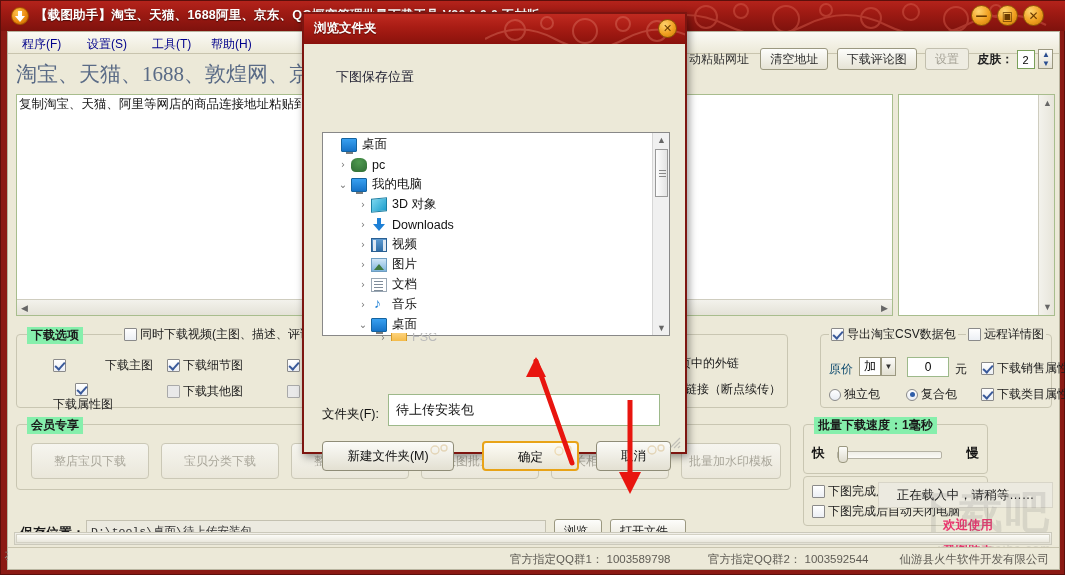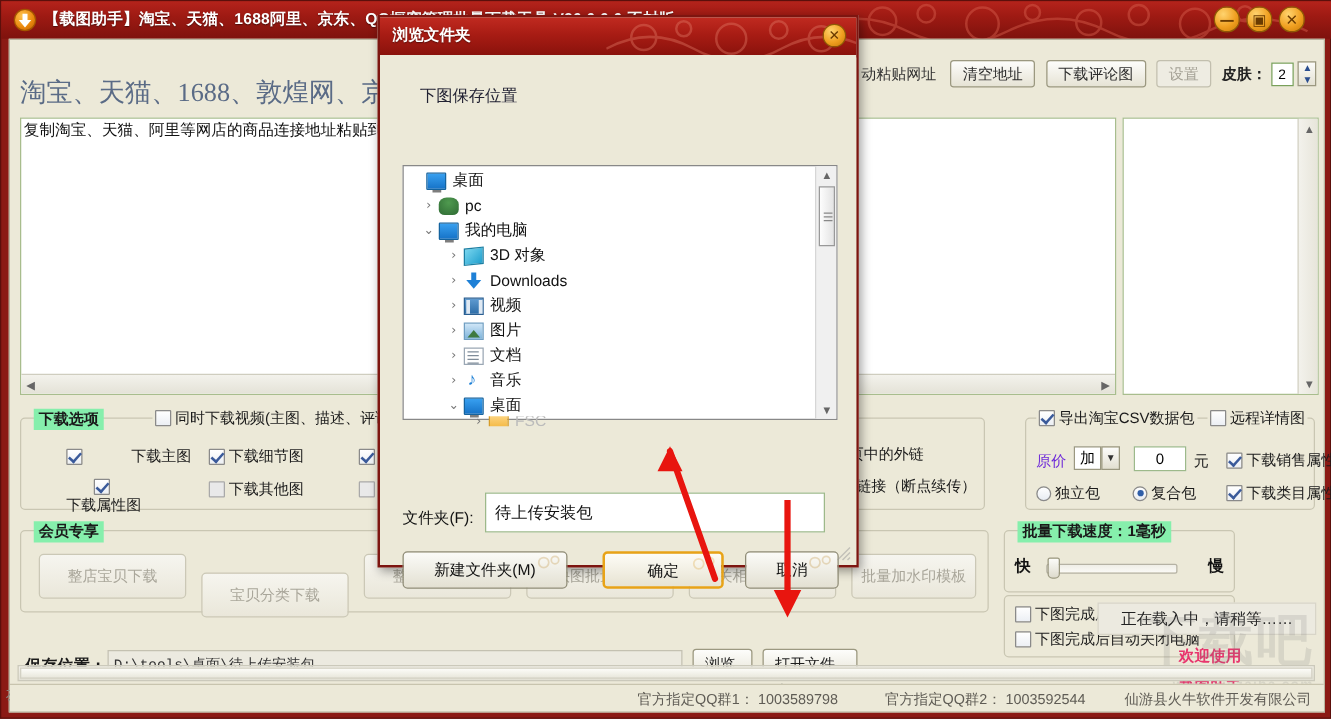--- a/index.html
+++ b/index.html
@@ -338,20 +338,26 @@
     <div class="winbtn" id="btn-max">
         <span>▣</span>
       </div>
     <div class="winbtn" id="btn-close">
         <span>✕</span>
       </div>
   </div>
 
   <div id="client">
 
+    <div id="menu-bar">
+      <div class="menu-item" style="left:8px">程序(F)</div>
+      <div class="menu-item" style="left:73px">设置(S)</div>
+      <div class="menu-item" style="left:138px">工具(T)</div>
+      <div class="menu-item" style="left:197px">帮助(H)</div>
+    </div>
 
     <div id="banner">淘宝、天猫、1688、敦煌网、京东</div>
 
     <div id="toolbar-right">
       <label class="tb-chk">
         <span class="box" style="display:inline-block;width:13px;height:13px;border:1px solid #8a8a8a;background:linear-gradient(180deg,#fff,#eceff4);margin-right:3px;"></span>
         <span>自动粘贴网址</span>
       </label>
       <span class="tb-btn">清空地址</span>
       <span class="tb-btn">下载评论图</span>
@@ -418,21 +424,21 @@
     <div class="group" id="grp-csv" style="left:812px; top:302px; width:232px; height:74px;">
       <label class="chk" style="position:absolute;left:8px;top:-9px;background:#ece9d8;padding:0 2px;">
         <span class="box checked"></span>
         <span>导出淘宝CSV数据包</span>
       </label>
       <label class="chk" style="position:absolute;left:145px;top:-9px;background:#ece9d8;padding:0 2px;">
         <span class="box"></span>
         <span>远程详情图</span>
       </label>
 
-      <span style="position:absolute;left:8px;top:26px;font-size:12px;color:#6d28d9;">原价</span>
+      <span style="position:absolute;left:8px;top:26px;font-size:12px;color:#0c4a6e;">原价</span>
       <span style="position:absolute;left:38px;top:22px;width:22px;height:19px;border:1px solid #9b9880;background:#fff;font-size:12px;text-align:center;line-height:17px;">加</span>
       <span style="position:absolute;left:60px;top:22px;width:15px;height:19px;border:1px solid #9b9880;background:linear-gradient(180deg,#fcfcfa,#e2dfd0);font-size:8px;text-align:center;line-height:18px;color:#333;">▼</span>
       <span style="position:absolute;left:86px;top:22px;width:42px;height:20px;border:1px solid #9db98a;background:#fff;font-size:12px;text-align:center;line-height:18px;">0</span>
       <span style="position:absolute;left:134px;top:26px;font-size:12px;color:#1b1b1b;">元</span>
       <label class="chk" style="position:absolute;left:160px;top:25px;">
         <span class="box checked"></span>
         <span>下载销售属性</span>
       </label>
 
       <label class="rad" style="position:absolute;left:8px;top:51px;">
@@ -445,21 +451,21 @@
       </label>
       <label class="chk" style="position:absolute;left:160px;top:51px;">
         <span class="box checked"></span>
         <span>下载类目属性</span>
       </label>
     </div>
 
     <div class="group" id="grp-member" style="left:8px; top:392px; width:775px; height:66px;">
       <span class="legend">会员专享</span>
       <div class="mbtn" style="left:14px;  top:18px; width:118px;">整店宝贝下载</div>
-      <div class="mbtn" style="left:144px; top:18px; width:118px;margin-top:15px;">宝贝分类下载</div>
+      <div class="mbtn" style="left:144px; top:18px; width:118px;">宝贝分类下载</div>
       <div class="mbtn" style="left:274px; top:18px; width:118px;">整页宝贝下载</div>
       <div class="mbtn" style="left:404px; top:18px; width:118px;">快图批量物图</div>
       <div class="mbtn" style="left:534px; top:18px; width:118px;">关相信旅中图</div>
       <div class="mbtn" style="left:664px; top:18px; width:100px;">批量加水印模板</div>
     </div>
 
     <div class="group" id="speed-group" style="left:795px; top:392px; width:185px; height:50px;">
       <span class="legend">批量下载速度：1毫秒</span>
       <span style="position:absolute;left:8px;top:20px;font-size:12.5px;font-weight:bold;color:#111;">快</span>
       <div class="slider-track" style="left:33px;top:26px;width:105px;"></div>

